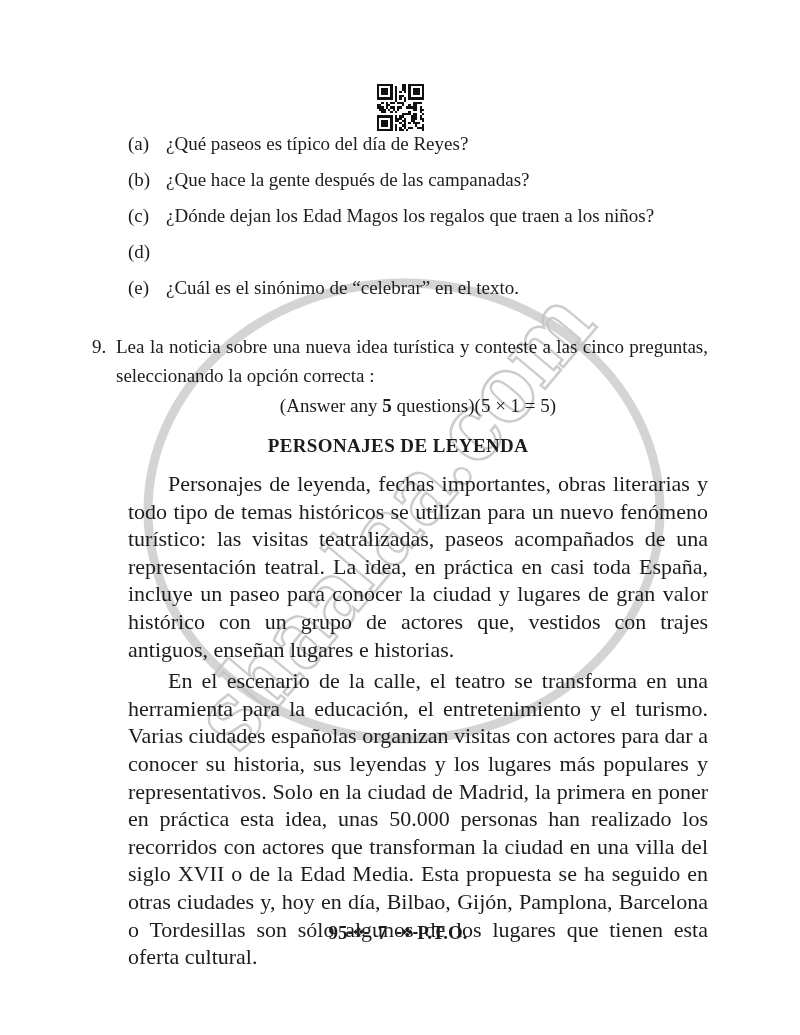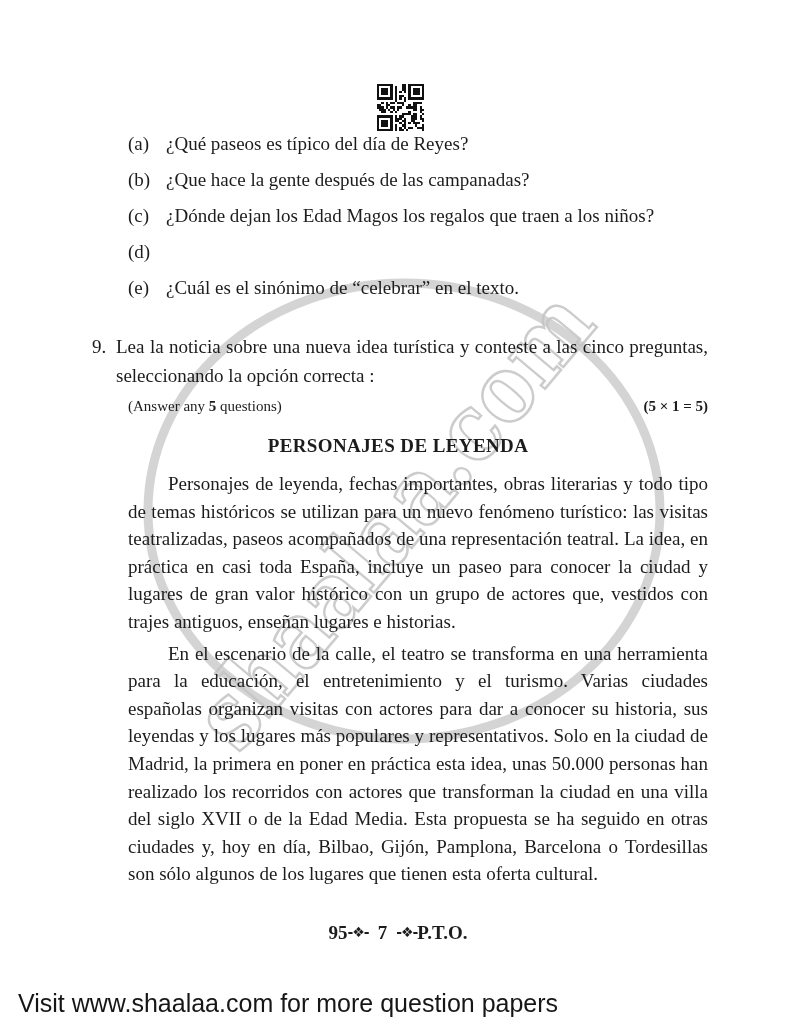--- a/index.html
+++ b/index.html
@@ -25,27 +25,27 @@
 
   .sub-questions { padding-top:133px; }
   .sq-row { display:flex; margin-bottom:15px; font-size:19px; line-height:21px; }
   .sq-label { flex:none; width:38px; margin-left:40px; }
 
   .q9 { margin-top:34px; }
   .q9-head { position:relative; }
   .q9-num { position:absolute; left:4px; top:0; font-size:19px; line-height:29px; }
   .q9-instruction { margin-left:28px; font-size:19px; line-height:29px; text-align:justify; }
 
-  .answer-row { display:flex; justify-content:space-between; margin-top:5px; margin-left:40px; font-size:15px; line-height:22px; }
+  .answer-row { display:flex; justify-content:center; margin-top:5px; margin-left:40px; font-size:19px; line-height:22px; }
   .answer-note b { font-weight:bold; }
-  .marks { font-weight:bold; }
+  .marks { font-weight:normal; }
 
   .passage-title { margin-top:17px; text-align:center; font-size:19px; font-weight:bold; letter-spacing:0.4px; line-height:23px; }
 
-  .para { margin-left:40px; font-size:19px; line-height:27.6px; text-align:justify; text-indent:40px; }
+  .para { margin-left:40px; font-size:22px; line-height:27.6px; text-align:justify; text-indent:40px; }
   .para.p1 { margin-top:13px; }
   .para.p2 { margin-top:4px; }
 
   
   .footer { position:absolute; left:88px; top:921px; width:620px; display:flex; justify-content:center; align-items:center; font-size:19px; font-weight:bold; line-height:23px; }
   .page-center { display:flex; align-items:center; gap:9px; }
   .orn { font-family:"DejaVu Sans",sans-serif; font-size:14px; font-weight:bold; letter-spacing:-1px; }
 
   
   .bottom-bar { position:absolute; left:18px; top:989px; font-family:"Liberation Sans","DejaVu Sans",sans-serif; font-size:25px; color:#161616; }
@@ -240,14 +240,13 @@
   <footer class="footer">
     <span>95</span>
     <span class="page-center">
       <span class="orn">-❖-</span>
       <span>7</span>
       <span class="orn">-❖-</span>
     </span>
     <span>P.T.O.</span>
   </footer>
 
-  <div class="bottom-bar">Visit www.shaalaa.com for more question papers</div>
 </div>
 
 </body></html>

